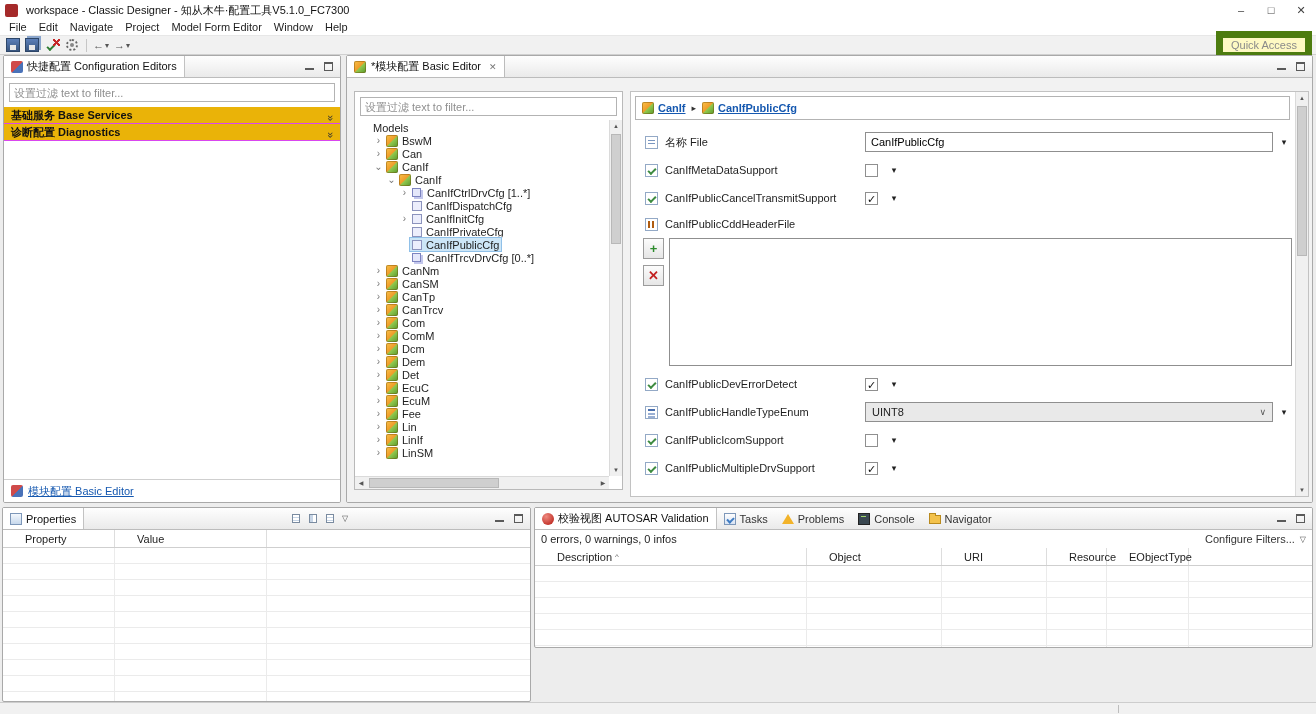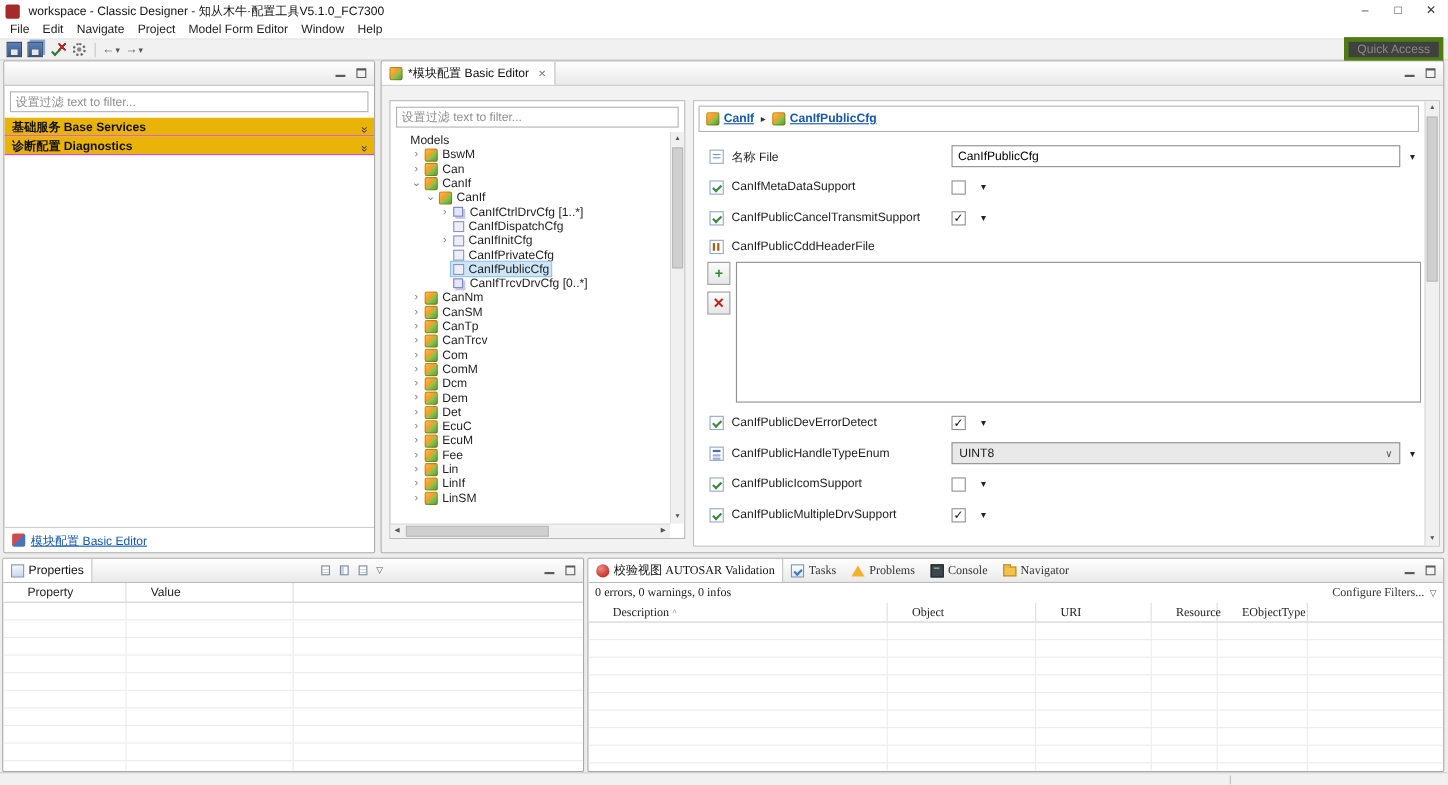--- a/index.html
+++ b/index.html
@@ -23,28 +23,28 @@
   .tbi-save-all::after{content:"";position:absolute;left:3px;right:3px;bottom:1px;height:5px;background:#e8e8e8;}
   .tbi-validate::before{content:"";position:absolute;left:1px;top:6px;width:6px;height:3px;border-left:2px solid #2e7d32;border-bottom:2px solid #2e7d32;transform:rotate(-45deg);}
   .tbi-validate::after{content:"";position:absolute;right:0;top:1px;width:7px;height:7px;
     background:linear-gradient(45deg,transparent 40%,#c62828 40% 60%,transparent 60%),
                linear-gradient(-45deg,transparent 40%,#c62828 40% 60%,transparent 60%);}
   .tbi-generate{border:2px dotted #666;border-radius:50%;width:12px;height:12px;margin:1px;}
   .tbi-generate::after{content:"";position:absolute;left:2px;top:2px;width:4px;height:4px;background:#888;border-radius:50%;}
   .tsep{width:1px;height:13px;background:#c6c6c6;margin:0 4px;}
   .nav-g{color:#555;font-size:11px;line-height:14px;}
   .dd{font-size:8px;color:#555;margin-left:1px;}
-  #quick-access{margin-left:auto;border:4px solid #4d7c0f;background:#404040;color:#8a8a8a;padding:1px 8px;}
+  #quick-access{margin-left:auto;border:7px solid #4d7c0f;background:#fef9c3;color:#8a8a8a;padding:1px 8px;}
 
   
   .panel{position:absolute;background:#fff;border:1px solid #a9a9a9;border-radius:2px;overflow:hidden;}
   #config-view{left:3px;top:55px;width:338px;height:448px;}
   #editor-view{left:346px;top:55px;width:967px;height:448px;}
   #properties-view{left:2px;top:507px;width:529px;height:195px;}
-  #validation-view{left:534px;top:507px;width:779px;height:195px;font-family:Liberation Serif, serif;}
+  #validation-view{left:534px;top:507px;width:779px;height:141px;}
   .tabstrip{height:22px;background:linear-gradient(#fefefe,#eaeaea);border-bottom:1px solid #bcbcbc;display:flex;align-items:stretch;position:relative;}
   .view-tab{display:flex;align-items:center;gap:4px;padding:0 7px;color:#333;}
   .view-tab.selected{background:#fff;border-right:1px solid #c2c2c2;color:#111;}
   .strip-right{margin-left:auto;display:flex;align-items:center;padding-right:3px;}
   .wm{width:17px;height:15px;position:relative;margin-left:2px;}
   .wm-min::after{content:"";position:absolute;left:4px;right:4px;bottom:4px;height:2px;background:#5a5a5a;}
   .wm-max::after{content:"";position:absolute;left:4px;right:4px;top:3px;bottom:3px;border:1px solid #5a5a5a;border-top-width:2px;}
   .tab-close{color:#777;font-size:9px;margin-left:3px;}
   .filter-input{display:block;margin:5px;width:calc(100% - 10px);height:19px;border:1px solid #b3b3b3;padding:0 4px;font:inherit;color:#444;background:#fff;}
   .filter-input::placeholder{color:#909090;}
@@ -185,20 +185,24 @@
       <span class="tbtn">
         <span class="nav-g">→</span>
         <span class="dd">▾</span>
       </span>
     </div>
   <div id="quick-access">Quick Access</div>
 </div>
 
 <div id="config-view" class="panel">
   <div class="tabstrip">
+    <div class="view-tab selected">
+      <span class="ti ti-config"></span>
+      <span class="tab-label">快捷配置 Configuration Editors</span>
+    </div>
     <div class="strip-right">
       <span class="wm wm-min"></span>
       <span class="wm wm-max"></span>
     </div>
   </div>
   <input class="filter-input" placeholder="设置过滤 text to filter..." style="">
   <div id="config-sections">
       <div class="section-row">
         <span class="section-label">基础服务 Base Services</span>
         <span class="section-chevron">»</span>

